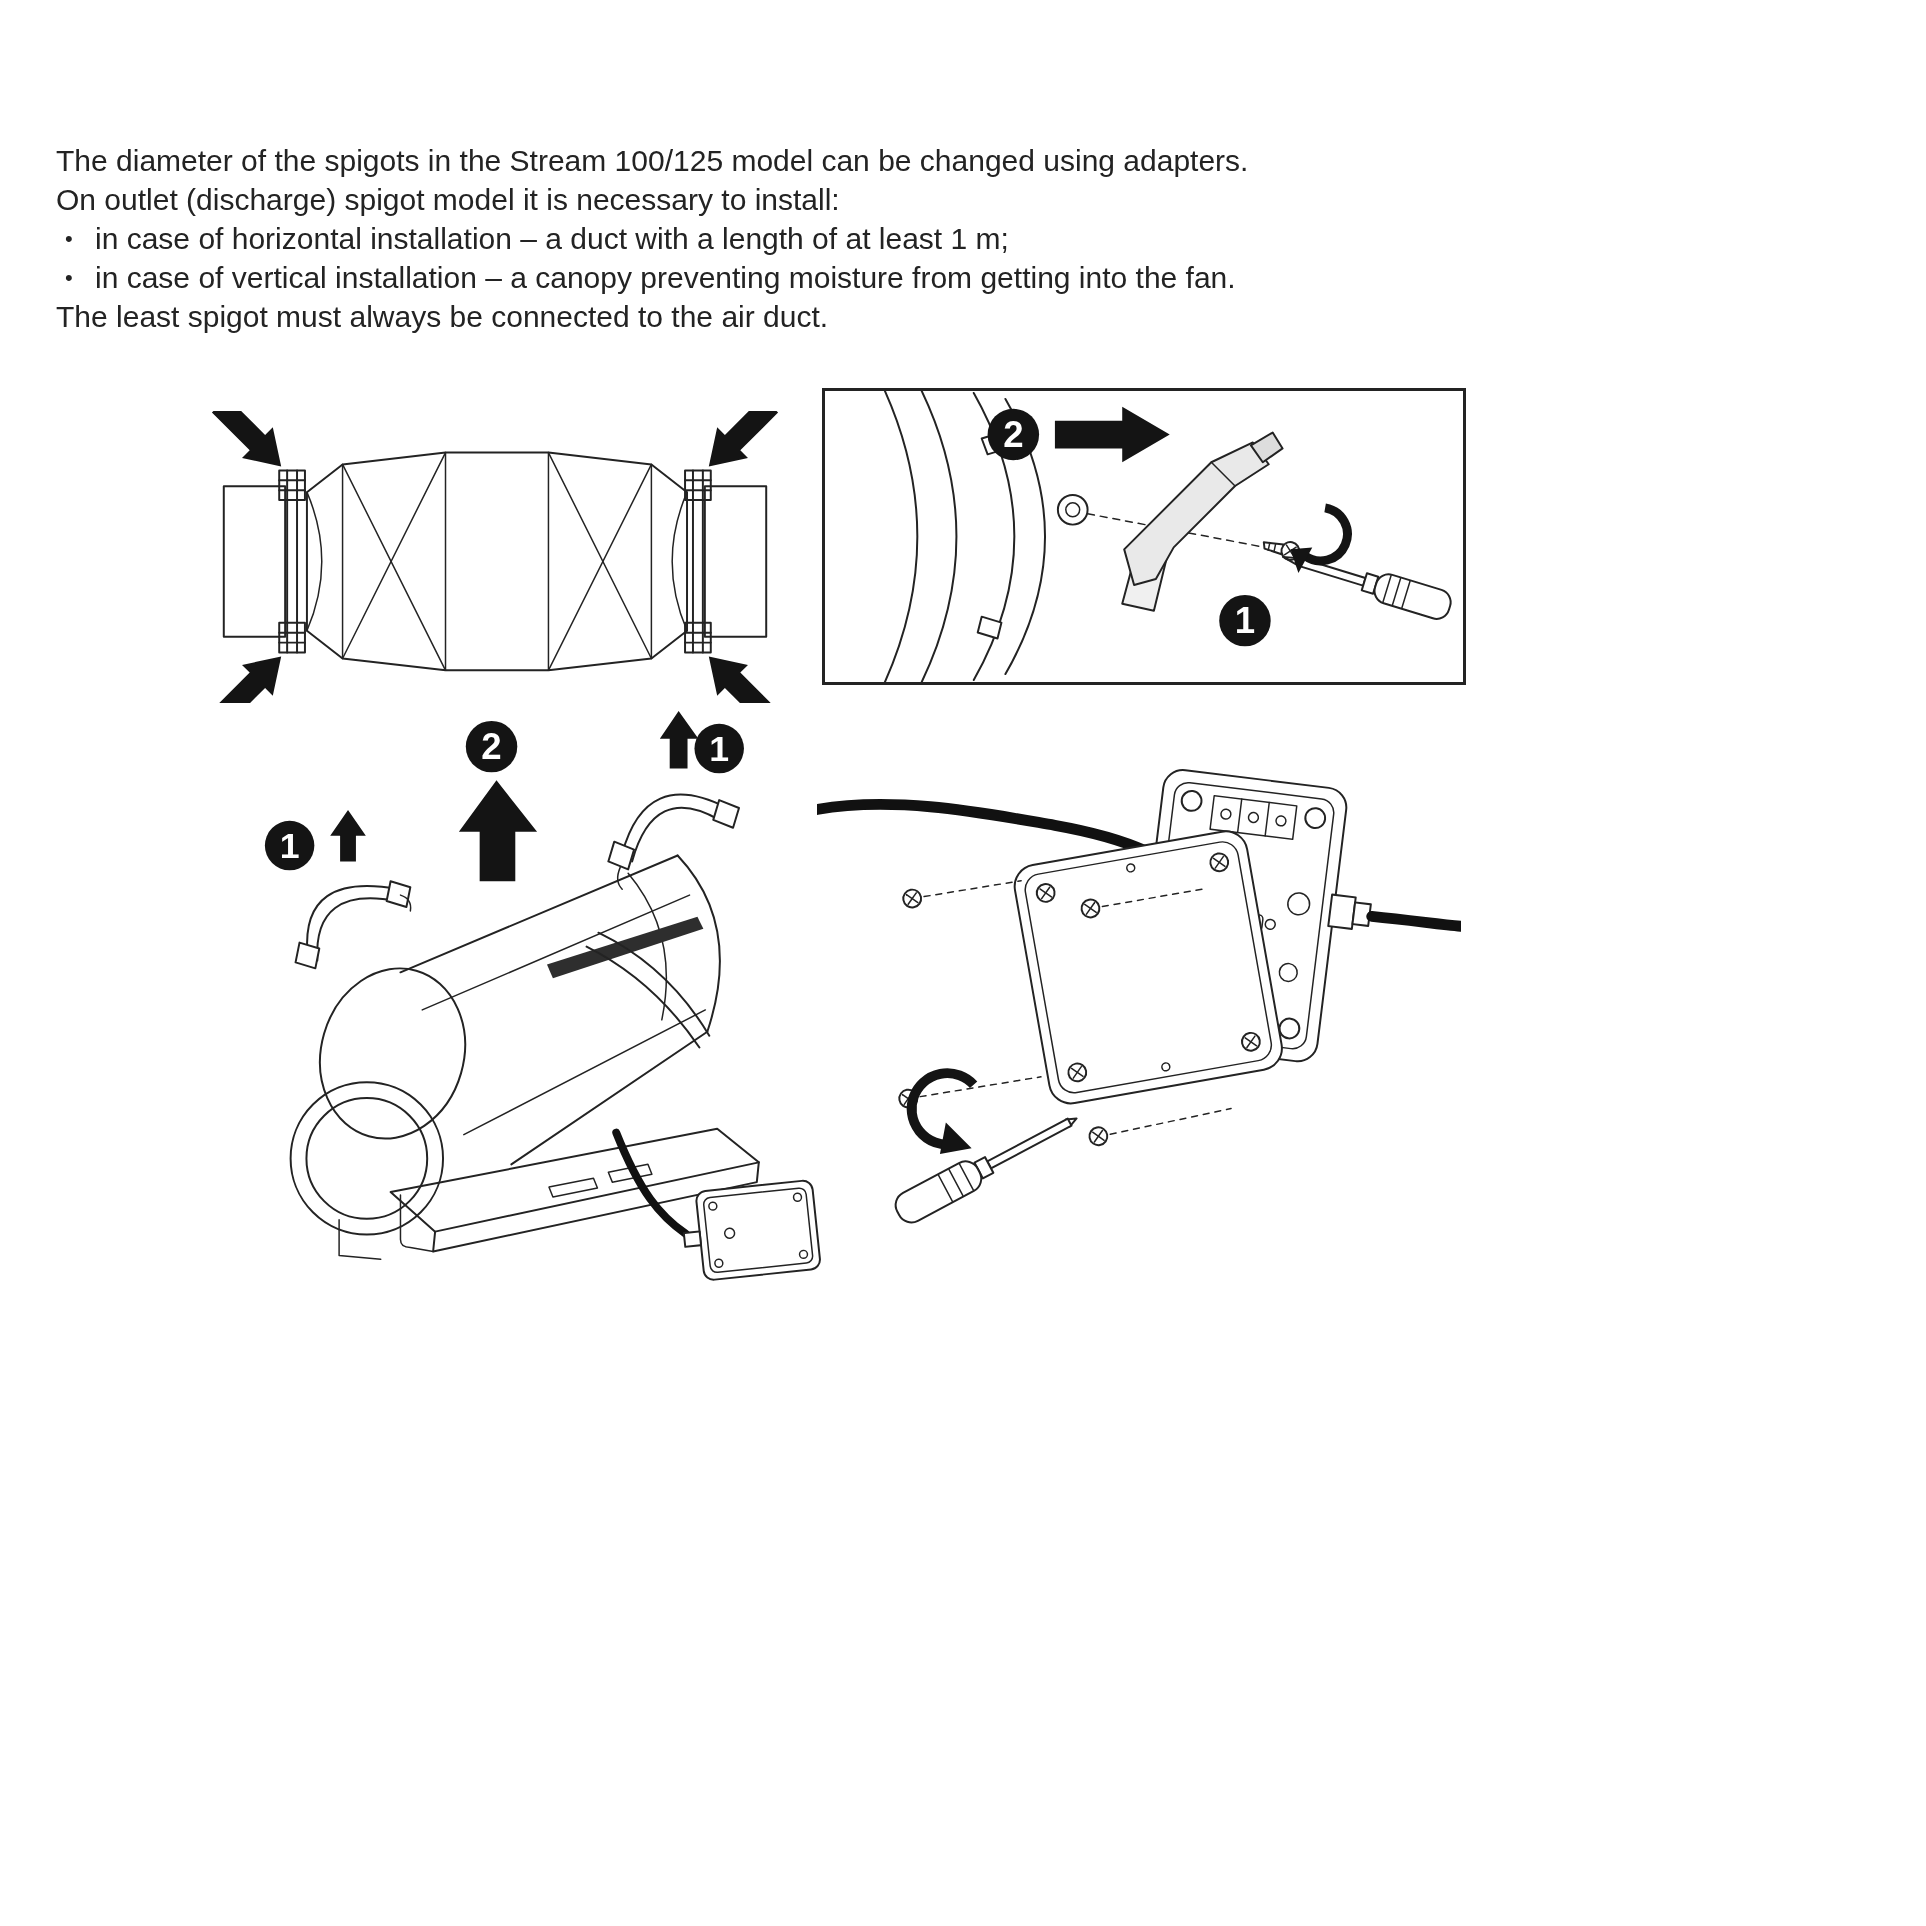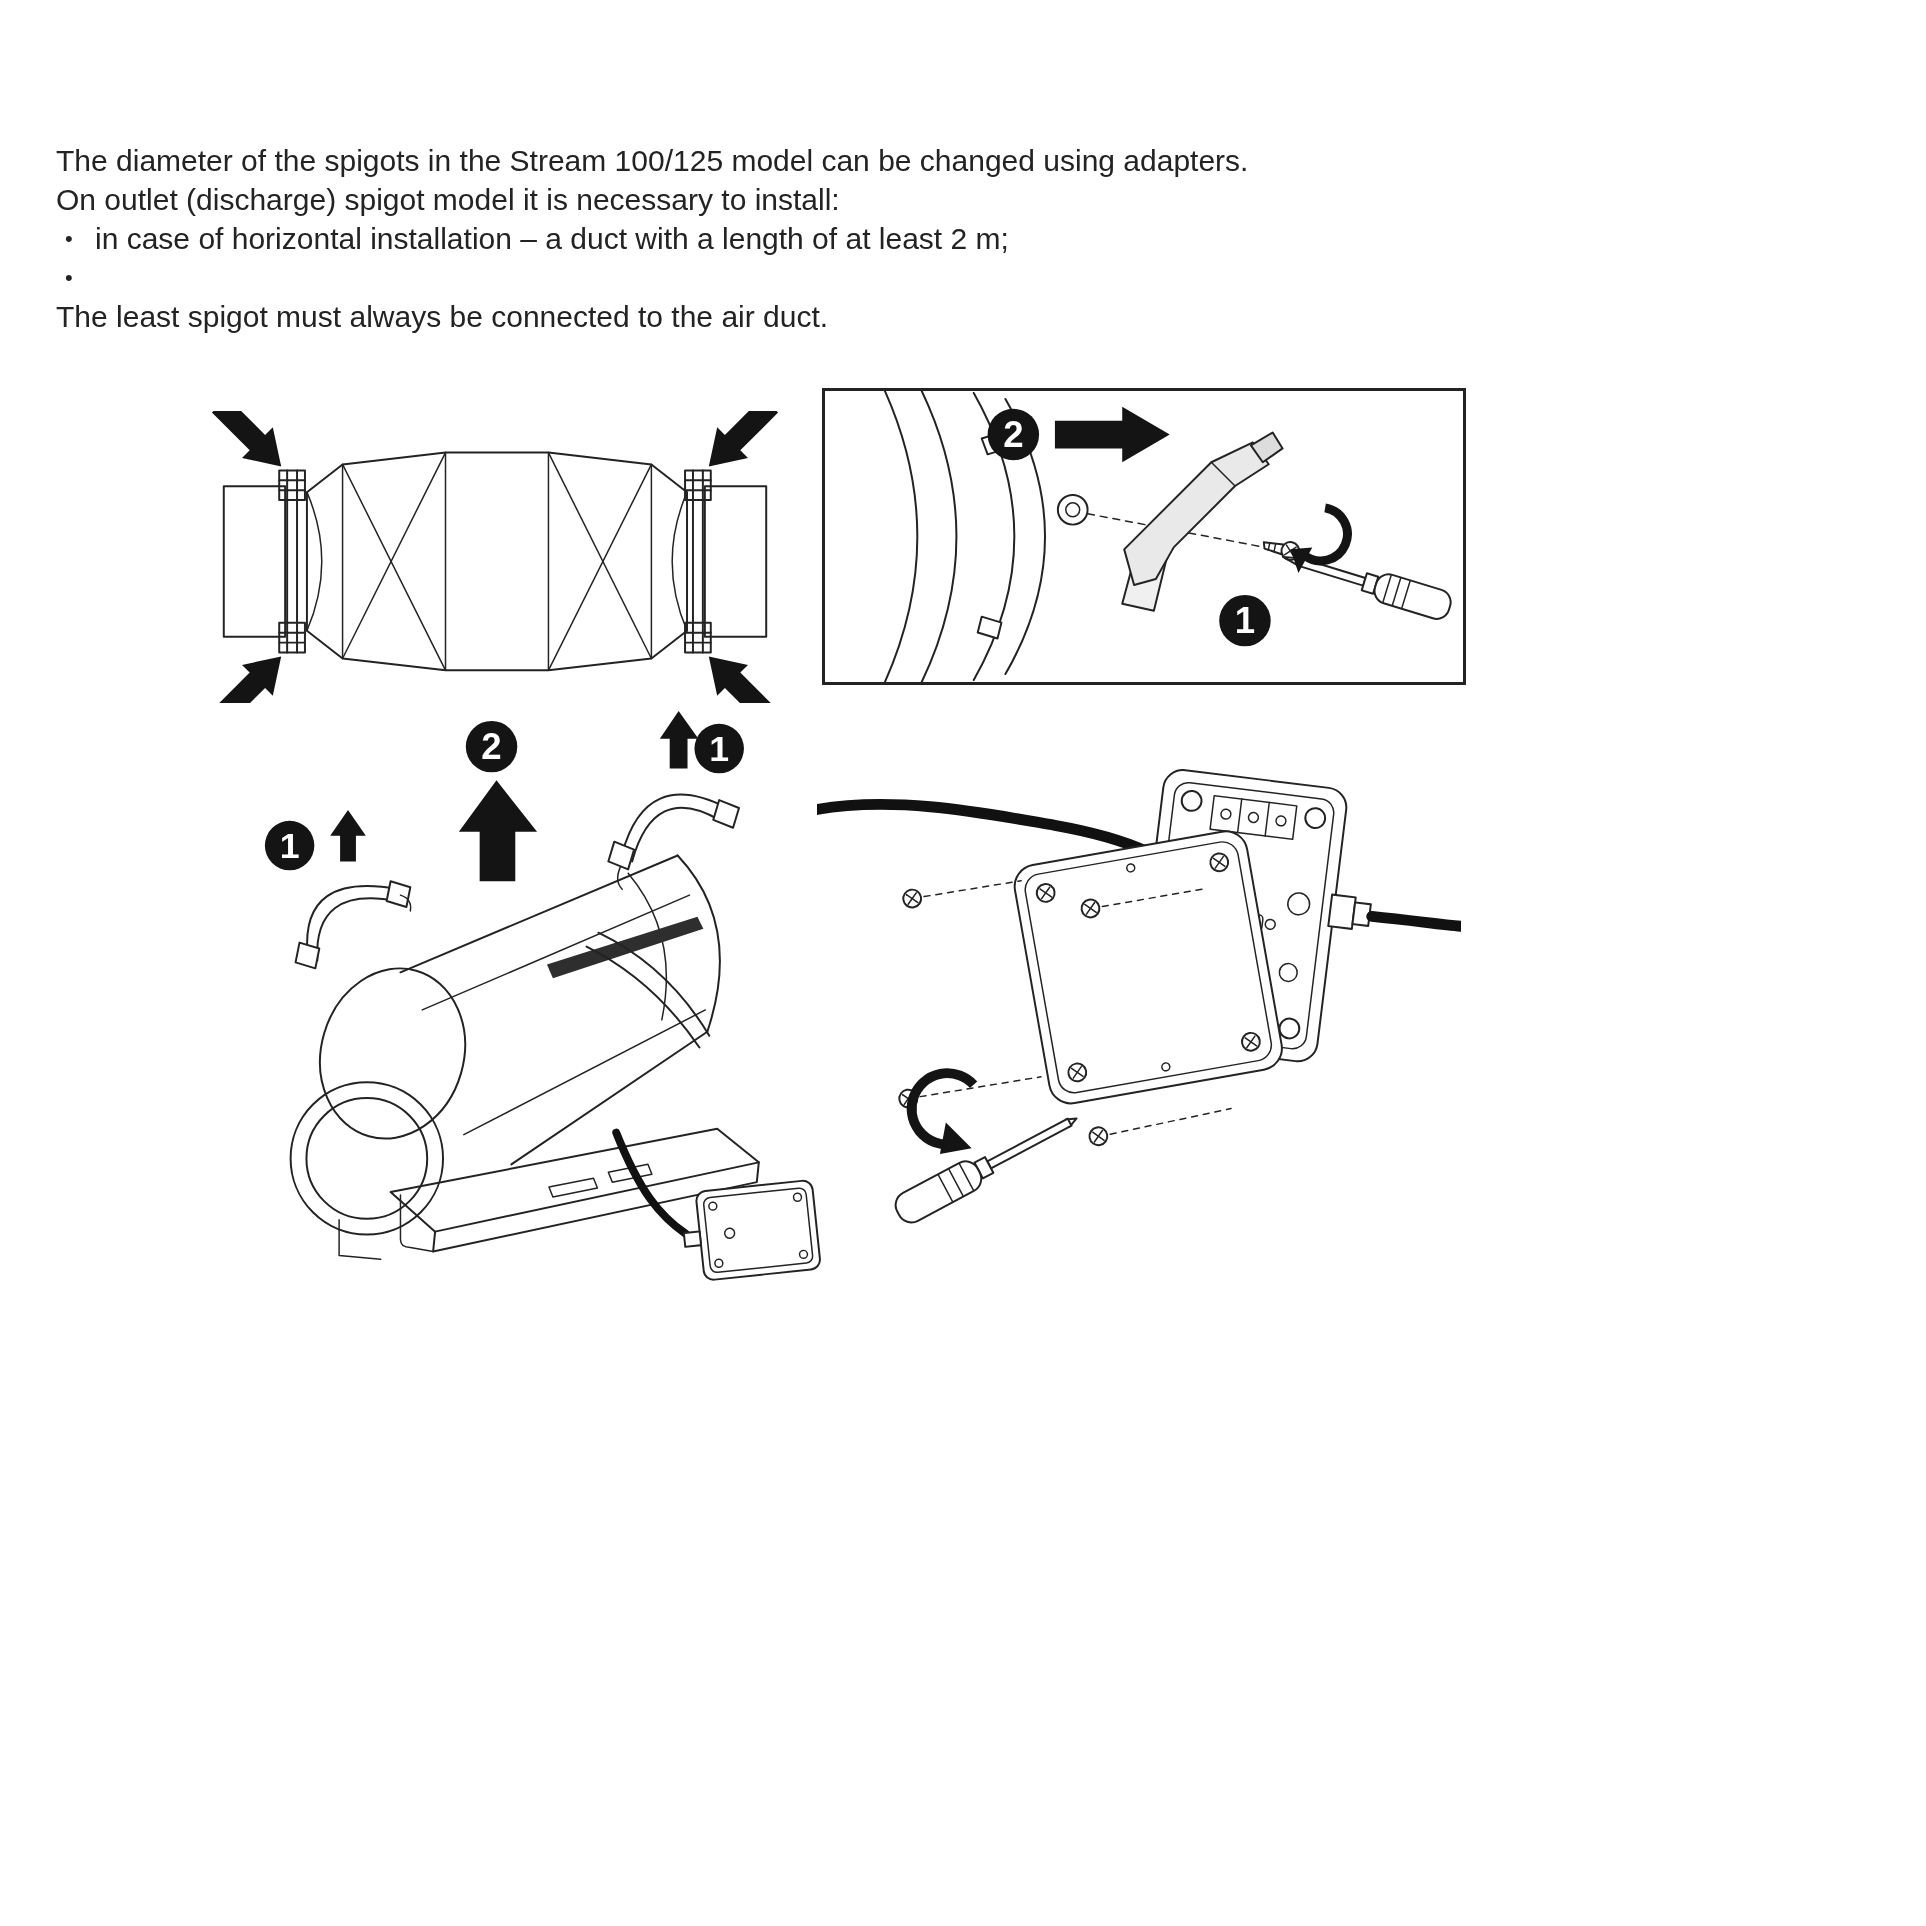--- a/index.html
+++ b/index.html
@@ -21,24 +21,25 @@
 </head>
 <body>
 
 <div class="page">
 
   <div class="text-block">
     <div class="tline">The diameter of the spigots in the Stream 100/125 model can be changed using adapters.</div>
     <div class="tline">On outlet (discharge) spigot model it is necessary to install:</div>
     <div class="bullet">
       <span class="dot">•</span>
-      <span>in case of horizontal installation – a duct with a length of at least 2 m;</span>
+      <span>in case of horizontal installation – a duct with a length of at least 1 m;</span>
     </div>
     <div class="bullet">
       <span class="dot">•</span>
+      <span>in case of vertical installation – a canopy preventing moisture from getting into the fan.</span>
     </div>
     <div class="tline">The least spigot must always be connected to the air duct.</div>
   </div>
 
   <div class="fig" style="left:188px;top:411px;">
     <svg width="614" height="292" viewBox="0 0 620 295">
       <g class="ink">
         <rect x="36" y="76" width="62" height="152"></rect>
         <g>
           <line x1="100" y1="60" x2="100" y2="244"></line>

